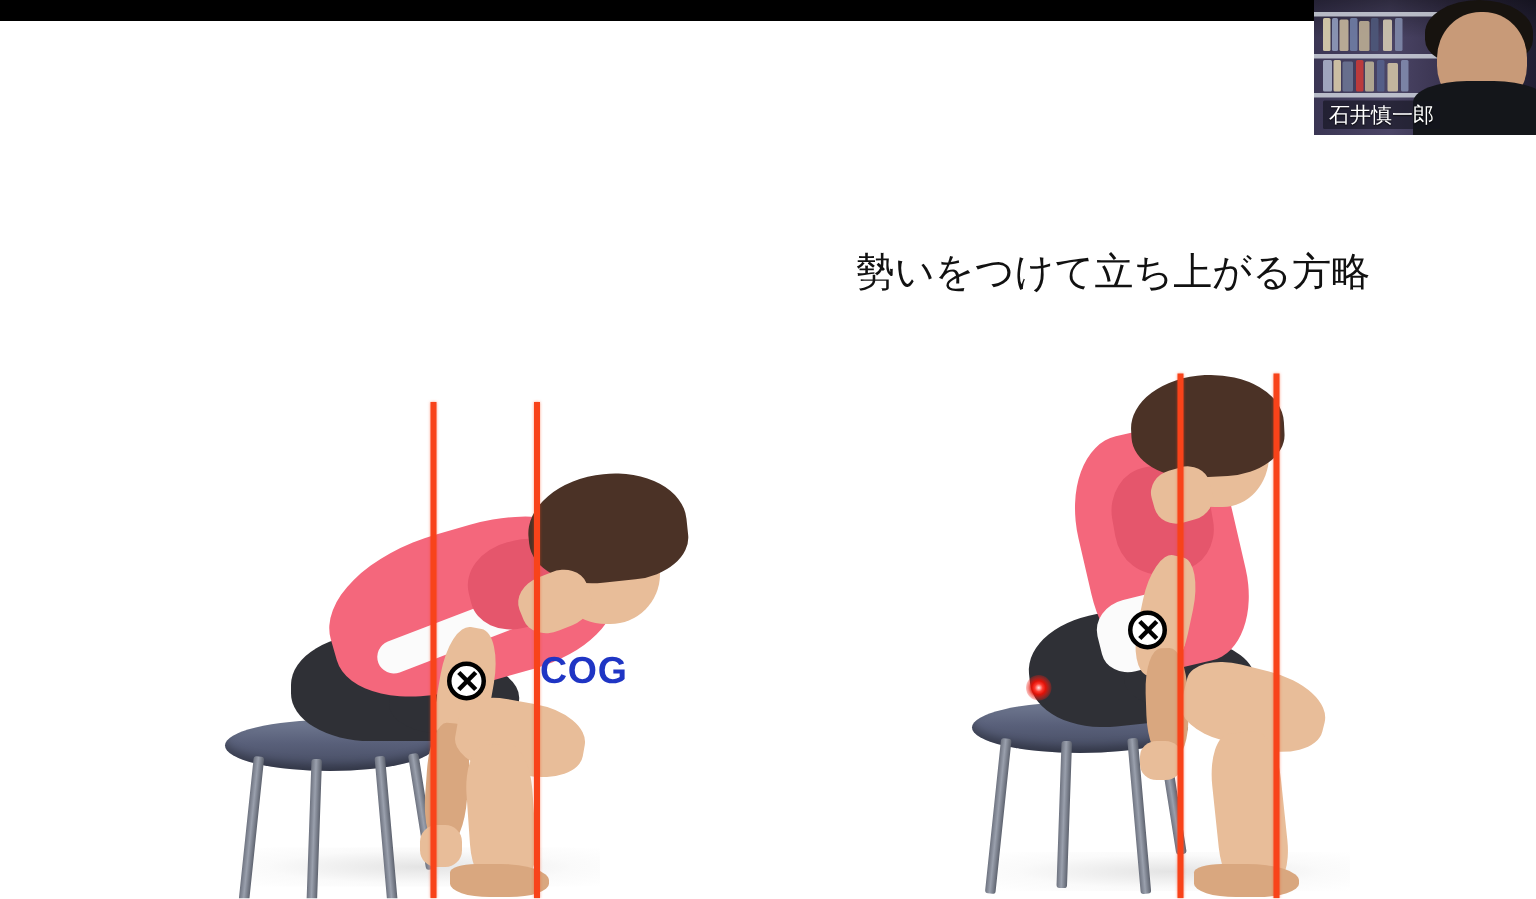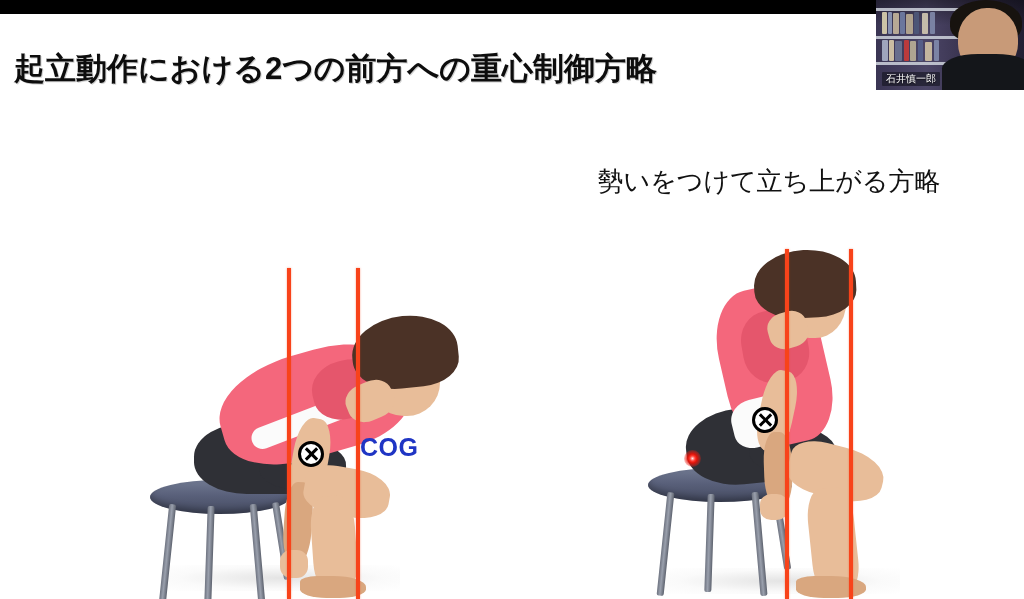--- a/index.html
+++ b/index.html
@@ -43,21 +43,21 @@
 
   .col-heading {
     position: absolute;
     font-size: 26px;
     color: #111111;
     text-align: center;
     line-height: 1.33;
     white-space: pre-line;
   }
   .col-heading.left  { left: 36px;  top: 164px; width: 420px; }
-  .col-heading.right { left: 559px; top: 164px; width: 420px; }
+  .col-heading.right { left: 532px; top: 164px; width: 420px; }
 
   .strategy-en {
     position: absolute;
     font-size: 27px;
     color: #141414;
     white-space: nowrap;
   }
   .strategy-en.left  { left: 14px;  top: 279px; }
   .strategy-en.right { left: 515px; top: 272px; }
 
@@ -224,37 +224,36 @@
     width: 90px;
     height: 36px;
     border-radius: 40% 40% 0 0;
     background: #14161a;
   }
   .wc-name {
     position: absolute;
     left: 6px;
     bottom: 4px;
     padding: 1px 4px;
-    font-size: 10px;
+    font-size: 14px;
     color: #ffffff;
     background: rgba(20,20,30,0.62);
     border-radius: 1px;
     letter-spacing: 0px;
     line-height: 1.25;
     text-shadow: 0 1px 1px rgba(0,0,0,0.9);
   }
 </style>
 </head>
 <body>
 
 <div id="screen">
 
   <div class="topbar"></div>
 
-  <div class="slide-title">起立動作における2つの前方への重心制御方略</div>
 
 
 
 
   <div class="photo" style="left:140px; top:300px; width:340px; height:299px;">
     <div class="floor-shadow" style="left:20px; top:265px; width:240px; height:26px;"></div>
 
     <div class="stool" style="left:10px; top:180px; width:140px; height:120px;">
       <div class="seat"></div>
       <div class="leg" style="left:14px; top:24px; height:100px; transform:rotate(6deg);"></div>

